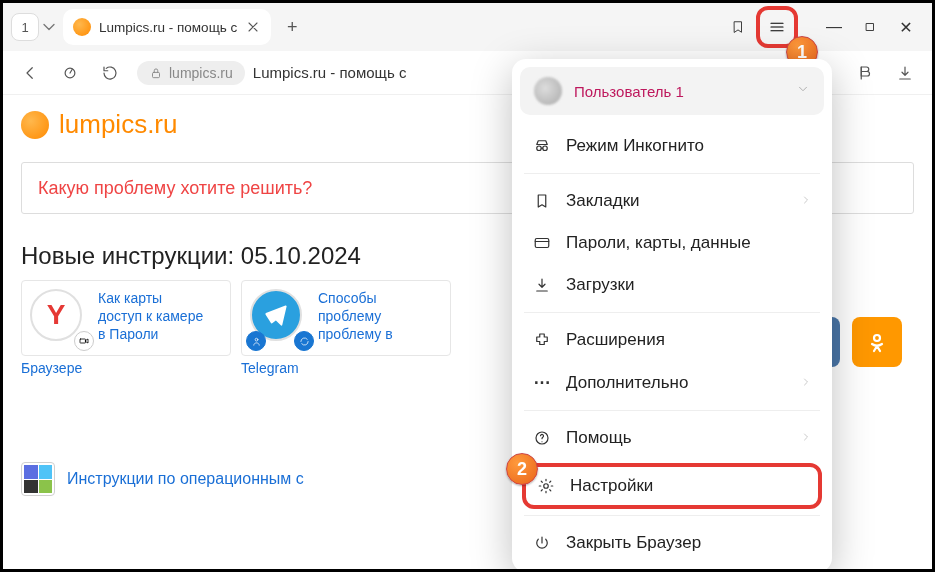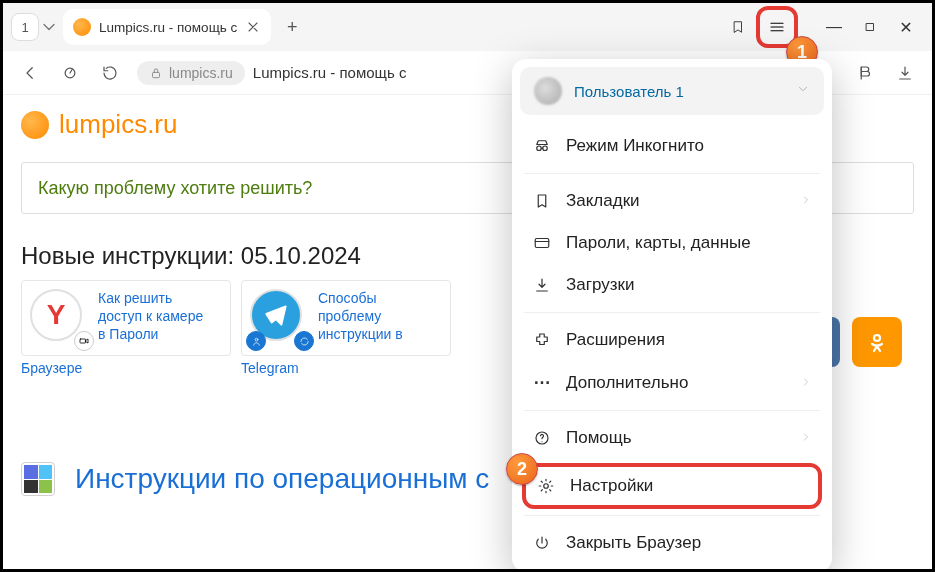--- a/index.html
+++ b/index.html
@@ -29,49 +29,49 @@
   .addricon svg { width:18px; height:18px; }
   .urlbox { flex:1; height:34px; display:flex; align-items:center; gap:8px; padding:0 4px; }
   .lockpill { background:#eee; border-radius: 16px; padding: 4px 12px; display:flex; align-items:center; gap:6px; color:#888; font-size:14px;}
   .urltitle { font-size:15px; color:#333; white-space:nowrap; overflow:hidden; text-overflow:ellipsis; }
 
   
   .page { padding: 14px 18px; position:relative; }
   .logo { display:flex; align-items:center; gap:10px; }
   .logo-sun { width:28px; height:28px; border-radius:50%; background: radial-gradient(circle at 35% 35%, #ffb84d, #ff8a00); position:relative; }
   .logo-txt { color:#ff8a00; font-size:26px; }
-  .searchbox { margin-top:22px; border:1px solid #ddd; border-radius:3px; height:52px; display:flex; align-items:center; padding:0 16px; font-size:18px; color:#4d7c0f; width: 100%; }
+  .searchbox { margin-top:22px; border:1px solid #ddd; border-radius:3px; height:52px; display:flex; align-items:center; padding:0 16px; font-size:18px; color:#ef4444; width: 100%; }
 
   .newsec { margin-top:28px; font-size:24px; color:#222; }
 
   .cards { display:flex; gap:10px; margin-top:10px; }
   .card { width: 210px; border:1px solid #e6e6e6; border-radius:4px; padding: 8px; display:flex; gap:10px; position:relative;}
   .card .imgwrap { position:relative; width:58px; height:58px; }
   .bigcircle { width:52px; height:52px; border-radius:50%; border:2px solid #e0e0e0; display:flex; align-items:center; justify-content:center;}
   .mini { position:absolute; bottom:-4px; right:-6px; width:20px; height:20px; border-radius:50%; background:#fff; border:1px solid #ccc; display:flex; align-items:center; justify-content:center;}
   .card-lines { font-size:14px; line-height:1.3; }
   .card-lines .l1 { color:#1a6fd6; }
   .card-foot { font-size:14px; color:#1a6fd6; margin-top:4px;}
   .cardcol { display:flex; flex-direction:column; }
 
   .social { position:absolute; right: 30px; top: 314px; display:flex; gap:12px;}
   .soc { width:50px; height:50px; border-radius:8px; display:flex; align-items:center; justify-content:center; color:#fff; font-weight:bold; font-size:26px;}
   .soc.vk { background:#4a76a8; }
   .soc.ok { background:#ff9800; }
 
-  .oslink { margin-top: 86px; font-size:28px; color:#1a6fd6; display:flex; align-items:center; gap:20px;}
+  .oslink { margin-top: 86px; font-size:16px; color:#1a6fd6; display:flex; align-items:center; gap:12px;}
   .osicon { width:34px; height:34px; border:1px solid #d0d0d0; border-radius:4px; display:grid; grid-template-columns:1fr 1fr; grid-template-rows:1fr 1fr; gap:1px; padding:2px; background:#fff;}
   .osicon div:nth-child(1){background:#5b6ee1;} .osicon div:nth-child(2){background:#4fc3f7;} .osicon div:nth-child(3){background:#333;} .osicon div:nth-child(4){background:#8bc34a;}
 
   
   .menu { position:absolute; top:56px; right:100px; width: 320px; background:#fff; border-radius:14px; box-shadow: 0 10px 40px rgba(0,0,0,.25); padding: 8px; z-index: 50;}
   .menu-user { background:#f3f3f3; border-radius:10px; padding:10px 14px; display:flex; align-items:center; gap:12px; }
   .avatar { width:28px; height:28px; border-radius:50%; background: radial-gradient(circle at 40% 40%, #ddd, #aaa); filter: blur(1px);}
   .ucol { flex:1; }
-  .uname { font-size:15px; color:#0369a1;}
+  .uname { font-size:15px; color:#be185d;}
   .usub { font-size:13px; color:#888;}
   .uchev { color:#aaa; }
   .mitem { display:flex; align-items:center; gap:14px; padding: 11px 12px; font-size:17px; color:#222; border-radius: 10px;}
   .mitem .micon { width:20px; display:flex; justify-content:center; color:#333;}
   .mitem .mchev { margin-left:auto; color:#bbb;}
   .sep { height:1px; background:#eee; margin:6px 4px;}
   .settings-hl { border: 4px solid #e53933; border-radius: 12px; position:relative; margin: 4px 2px;}
   .settings-hl .badge { left:-20px; top:-14px; }
 
   svg { stroke: currentColor; fill:none; stroke-width:1.6; stroke-linecap:round; stroke-linejoin:round; }
@@ -179,21 +179,21 @@
               <span style="color:#e53935; font-size:28px; font-weight:bold;">Y</span>
             </div>
           <div class="mini">
               <svg viewBox="0 0 24 24" width="12" height="12">
                 <rect x="4" y="8" width="11" height="8" rx="1"></rect>
                 <path d="M15 11l5-3v8l-5-3z"></path>
               </svg>
             </div>
         </div>
         <div class="card-lines">
-          <div class="l1">Как решить</div>
+          <div class="l1">Как карты</div>
           <div class="l1">доступ к камере</div>
           <div class="l1">в Пароли</div>
         </div>
       </div>
       <div class="card-foot">Браузере</div>
     </div>
     <div class="cardcol">
       <div class="card">
         <div class="imgwrap">
           <div class="bigcircle" style="background:#2aa0df;">
@@ -209,21 +209,21 @@
             </div>
           <div class="mini" style="background:#1976d2; border-color:#1976d2;">
               <svg viewBox="0 0 24 24" width="11" height="11" style="stroke:#fff">
                 <path d="M4 12a8 8 0 0 1 14-5M20 12a8 8 0 0 1-14 5"></path>
               </svg>
             </div>
         </div>
         <div class="card-lines">
           <div class="l1">Способы</div>
           <div class="l1">проблему</div>
-          <div class="l1">инструкции в</div>
+          <div class="l1">проблему в</div>
         </div>
       </div>
       <div class="card-foot">Telegram</div>
     </div>
   </div>
 
   <div class="oslink">
     <div class="osicon">
         <div></div>
         <div></div>

